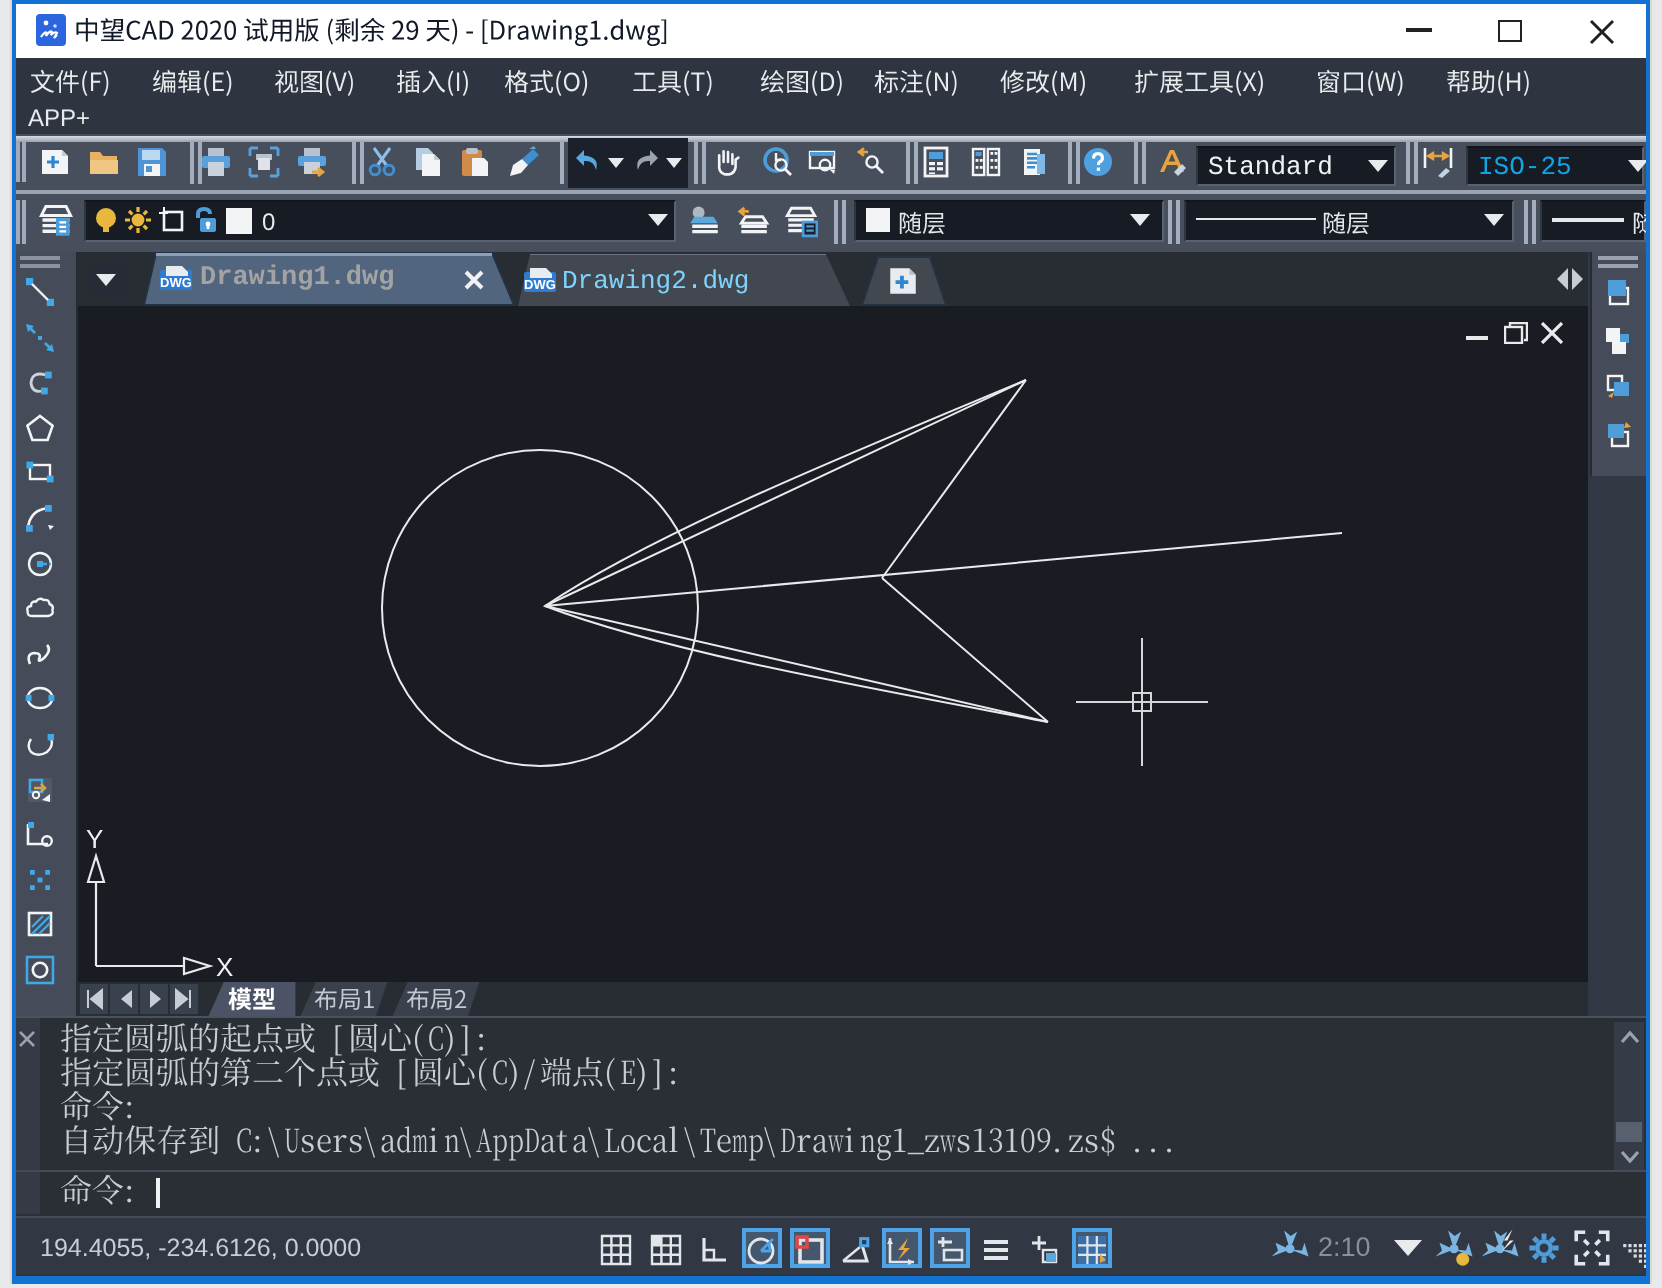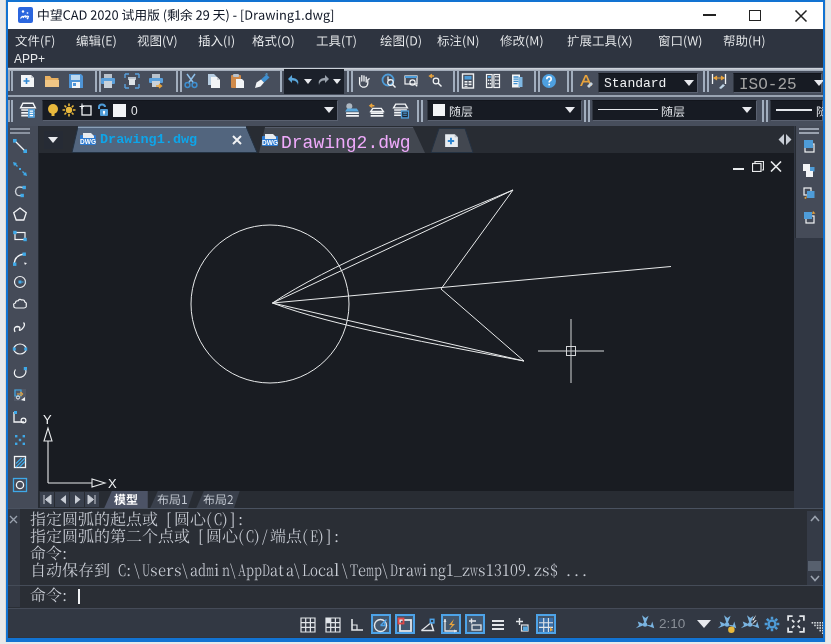--- a/index.html
+++ b/index.html
@@ -237,21 +237,21 @@
 <div class="sep" style="left:703px;top:71px;height:21px">
       <i class="a"></i>
       <i class="b"></i>
     </div>
 <svg class="abs" style="left:711px;top:73px" width="16" height="16" viewBox="0 0 16 16">
       <path d="M1.5 1 V11 M14.5 1 V11" stroke="#F2F4F6" stroke-width="1.3"></path>
       <path d="M3 5 H13 M3 5 l2.5 -1.5 v3 z M13 5 l-2.5 -1.5 v3 z" stroke="#E8A33D" stroke-width="1.2" fill="#E8A33D"></path>
       <path d="M8 15 L12 11 L14 12.5 L10 16 z" fill="#BFD4E4"></path>
     </svg>
 <div class="combo" style="left:733px;top:73px;width:89px;height:20px"></div>
-<div class="abs" style="left:739px;top:76px;font-family:'Liberation Mono',monospace;font-size:16px;color:#a3a3a3">ISO-25</div>
+<div class="abs" style="left:739px;top:76px;font-family:'Liberation Mono',monospace;font-size:13px;color:#0ea5e9">ISO-25</div>
 <div class="carr" style="left:814px;top:80px"></div>
 <div class="abs" style="left:8px;top:95px;width:815px;height:31px;background:#474E5C"></div>
     <div class="abs" style="left:8px;top:95px;width:815px;height:2px;background:#9AA4B2"></div>
 <div class="grip" style="left:8px;top:100px;height:22px">
       <i class="a"></i>
       <i class="b"></i>
     </div>
 <svg class="abs" style="left:19px;top:101px" width="18" height="18" viewBox="0 0 16 16">
       <path d="M3.5 2 h9 l2 4 h-13 z" fill="none" stroke="#F2F4F6" stroke-width="1.3"></path>
       <path d="M2 8 h12 M2 10.5 h12 M2 13 h12" stroke="#F2F4F6" stroke-width="1.5"></path>
@@ -332,34 +332,34 @@
 <div class="carr" style="left:48px;top:137px;border-left-width:5px;border-right-width:5px;border-top-width:6px"></div>
 <svg class="abs" style="left:66px;top:126px" width="198" height="27" viewBox="0 0 198 27">
       <path d="M12 0.5 L180 0.5 L191 26.5 L6 26.5 z" fill="#52657E" stroke="#243242" stroke-width="1"></path>
       <path d="M12 1.2 L180 1.2" stroke="#8BA0B8" stroke-width="1.5"></path>
     </svg>
 <svg class="abs" style="left:80px;top:132px" width="16" height="14" viewBox="0 0 16 14">
       <rect x="0" y="3" width="16" height="10" rx="1" fill="#2E7BD0"></rect>
       <path d="M3 1 h8 l3 3 v2 h-11 z" fill="#E8ECF0"></path>
       <text x="8" y="11.5" font-size="6.5" font-weight="bold" fill="#fff" text-anchor="middle" font-family="Liberation Sans">DWG</text>
     </svg>
-<div class="abs" style="left:100px;top:132px;font-family:'Liberation Mono',monospace;font-weight:bold;font-size:13.5px;color:#0ea5e9">Drawing1.dwg</div>
+<div class="abs" style="left:100px;top:132px;font-family:'Liberation Mono',monospace;font-weight:bold;font-size:13.5px;color:#a3a3a3">Drawing1.dwg</div>
 <svg class="abs" style="left:231px;top:134px" width="12" height="12" viewBox="0 0 12 12">
       <path d="M2 2 L10 10 M10 2 L2 10" stroke="#F0F2F4" stroke-width="2"></path>
     </svg>
 <svg class="abs" style="left:255px;top:127px" width="176" height="26" viewBox="0 0 176 26">
       <path d="M10 0 L158 0 L170 26 L4 26 z" fill="#424750"></path>
       <path d="M10 0 L158 0" stroke="#6A7284" stroke-width="1"></path>
     </svg>
 <svg class="abs" style="left:262px;top:133px" width="16" height="14" viewBox="0 0 16 14">
       <rect x="0" y="3" width="16" height="10" rx="1" fill="#2E7BD0"></rect>
       <path d="M3 1 h8 l3 3 v2 h-11 z" fill="#E8ECF0"></path>
       <text x="8" y="11.5" font-size="6.5" font-weight="bold" fill="#fff" text-anchor="middle" font-family="Liberation Sans">DWG</text>
     </svg>
-<div class="abs" style="left:281px;top:133px;font-family:'Liberation Mono',monospace;font-size:18px;color:#f0abfc">Drawing2.dwg</div>
+<div class="abs" style="left:281px;top:133px;font-family:'Liberation Mono',monospace;font-size:13px;color:#7dd3fc">Drawing2.dwg</div>
 <svg class="abs" style="left:430px;top:128px" width="44" height="25" viewBox="0 0 44 25">
       <path d="M9 0.5 L35 0.5 L43 24.5 L1 24.5 z" fill="#424750" stroke="#243242" stroke-width="1"></path>
     </svg>
 <svg class="abs" style="left:443px;top:132px" width="17" height="17" viewBox="0 0 16 16">
       <path d="M2 2 h9 l3 3 v9 h-12 z" fill="#E8ECF0"></path>
       <path d="M11 2 l3 3 h-3 z" fill="#B8BEC6"></path>
       <path d="M7.5 5.5 v6 M4.5 8.5 h6" stroke="#2E86D0" stroke-width="1.8"></path>
     </svg>
 <svg class="abs" style="left:777px;top:133px" width="16" height="13" viewBox="0 0 16 13">
       <path d="M7 1 L1.5 6.5 L7 12 z M9 1 L14.5 6.5 L9 12 z" fill="#C8CDD5"></path>
@@ -553,20 +553,21 @@
 <div class="abs" style="left:807px;top:511px;width:15px;height:75px;background:#353B47"></div>
 <svg class="abs" style="left:810px;top:515px" width="10" height="7" viewBox="0 0 10 7">
       <path d="M1 6 L5 1.5 L9 6" stroke="#9AA2AE" stroke-width="1.6" fill="none"></path>
     </svg>
 <svg class="abs" style="left:810px;top:575px" width="10" height="7" viewBox="0 0 10 7">
       <path d="M1 1 L5 5.5 L9 1" stroke="#9AA2AE" stroke-width="1.6" fill="none"></path>
     </svg>
 <div class="abs" style="left:808px;top:561px;width:13px;height:10px;background:#57606E"></div>
 <div class="abs" style="left:8px;top:585px;width:815px;height:1px;background:#454C58"></div>
 <div class="abs" style="left:8px;top:608px;width:815px;height:29px;background:#323843;border-top:1px solid #454B58"></div>
+<div class="abs" style="left:20px;top:617px;font-size:12.5px;color:#C8CCD4">194.4055, -234.6126, 0.0000</div>
 <svg class="abs" style="left:300px;top:617px" width="16" height="16" viewBox="0 0 16 16">
       <path d="M1 1 h14 v14 h-14 z M1 5.7 h14 M1 10.4 h14 M5.7 1 v14 M10.4 1 v14" stroke="#E2E5E9" stroke-width="1.2" fill="none"></path>
     </svg>
 <svg class="abs" style="left:325px;top:617px" width="16" height="16" viewBox="0 0 16 16">
       <path d="M1 1 h14 v14 h-14 z M1 5.7 h14 M1 10.4 h14 M5.7 1 v14 M10.4 1 v14" stroke="#E2E5E9" stroke-width="1.2" fill="none"></path>
       <rect x="1" y="1" width="4.7" height="4.7" fill="#E2E5E9"></rect>
     </svg>
 <svg class="abs" style="left:349px;top:617px" width="16" height="16" viewBox="0 0 16 16">
       <path d="M3 2 V13 H14" stroke="#E2E5E9" stroke-width="1.6" fill="none"></path>
       <path d="M3 8 H8 V13" stroke="#E2E5E9" stroke-width="1.2" fill="none"></path>

